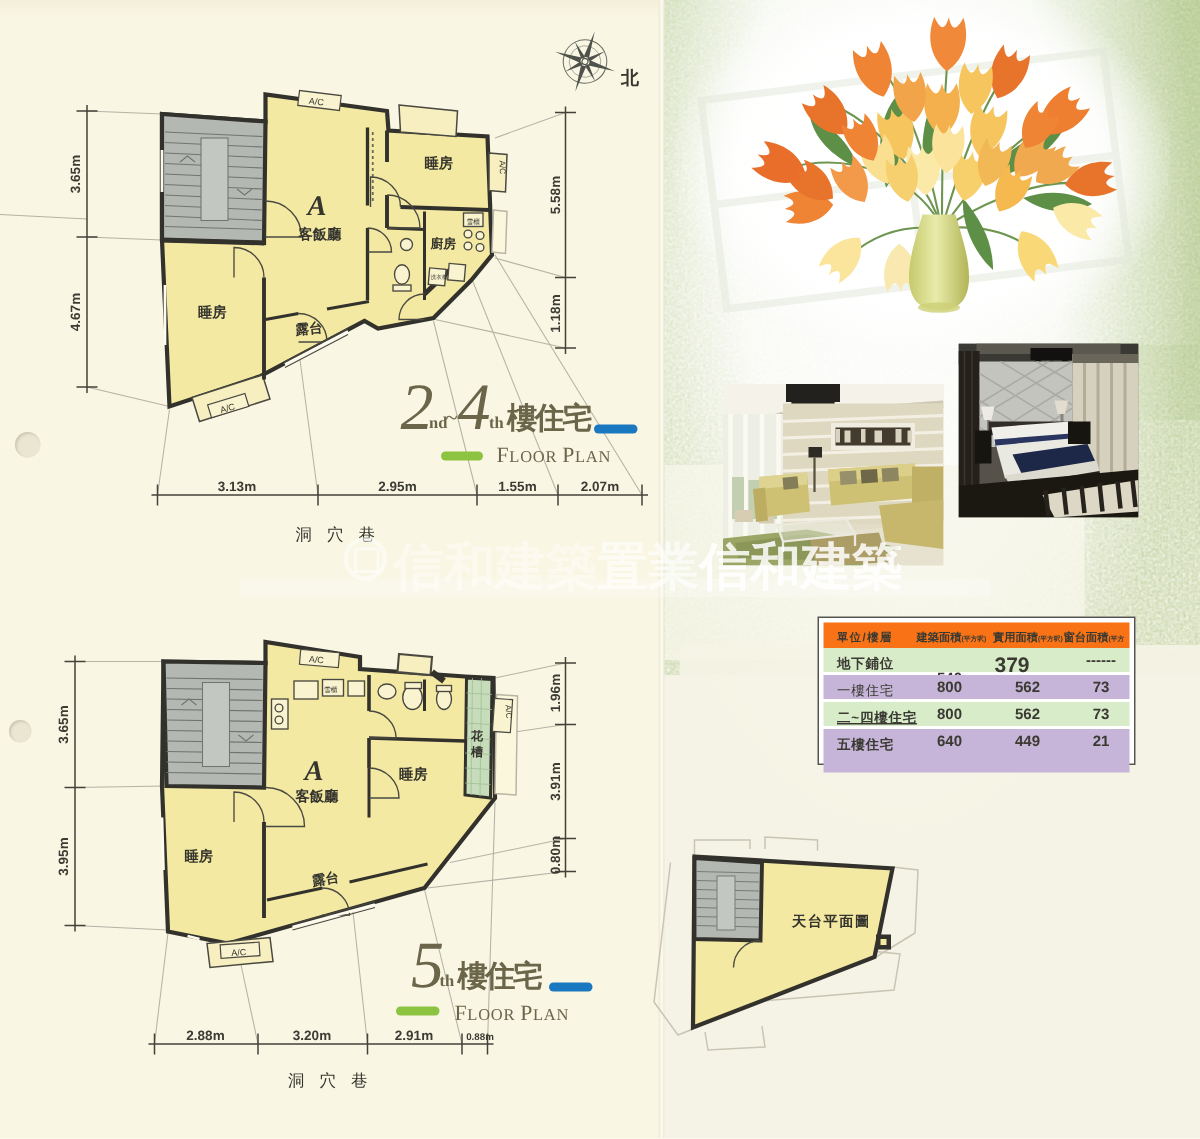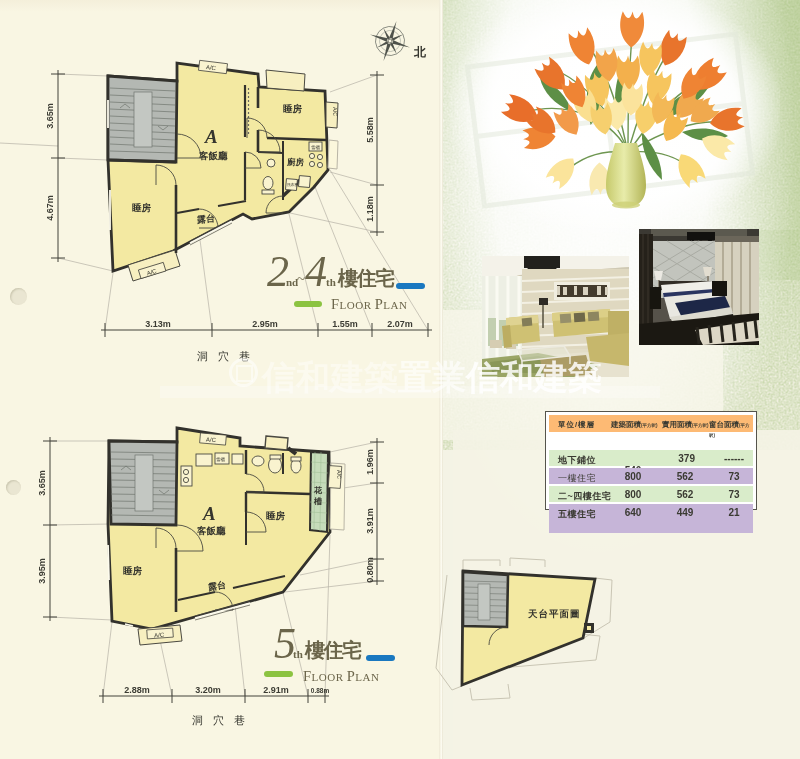--- a/index.html
+++ b/index.html
@@ -323,43 +323,43 @@
         <line x1="70" y1="96" x2="72" y2="114"></line>
     <line x1="82" y1="95" x2="84" y2="113"></line>
         <line x1="94" y1="93" x2="96" y2="112"></line>
     <line x1="106" y1="92" x2="108" y2="110"></line>
         <line x1="116" y1="91" x2="118" y2="109"></line>
   </g>
 </svg>
 
 <div class="abs" style="left:545px;top:411px;width:212px;height:99px;background:#ffffff;border:1px solid #55544c;box-sizing:border-box;padding:3px 3px;">
 
-  <div style="position:relative;height:17px;background:#fdba74;margin-bottom:18px;">
+  <div style="position:relative;height:17px;background:#f97316;margin-bottom:0;">
     <span style="position:absolute;left:9px;top:5px;font-size:7.5px;font-weight:bold;color:#3a3a32;letter-spacing:1px;">單位/樓層</span>
     <span style="position:absolute;left:62px;top:5px;font-size:7.5px;font-weight:bold;color:#3a3a32;">建築面積<span style="font-size:4.5px;">(平方呎)</span></span>
     <span style="position:absolute;left:113px;top:5px;font-size:7.5px;font-weight:bold;color:#3a3a32;">實用面積<span style="font-size:4.5px;">(平方呎)</span></span>
     <span style="position:absolute;left:160px;top:5px;font-size:7.5px;font-weight:bold;color:#3a3a32;">窗台面積<span style="font-size:4.5px;">(平方呎)</span></span>
   </div>
 
   <div style="position:relative;height:16px;background:#d9ecca;margin-bottom:2px;">
     <span style="position:absolute;left:9px;top:3.5px;font-size:9px;font-weight:bold;color:#3a3a32;letter-spacing:0.5px;">地下鋪位</span>
     <span style="position:absolute;left:62px;width:44px;top:3px;font-size:10px;font-weight:bold;color:#3a3a32;text-align:center;margin-top:12px;">540</span>
-    <span style="position:absolute;left:102px;width:44px;top:3px;font-size:10px;font-weight:bold;color:#3a3a32;text-align:right;">379</span>
+    <span style="position:absolute;left:114px;width:44px;top:3px;font-size:14px;font-weight:bold;color:#3a3a32;text-align:left;">379</span>
     <span style="position:absolute;left:163px;width:44px;top:3px;font-size:10px;font-weight:bold;color:#3a3a32;text-align:center;">------</span>
   </div>
 
   <div style="position:relative;height:16px;background:#c6b5d8;margin-bottom:2px;">
     <span style="position:absolute;left:9px;top:3.5px;font-size:9px;font-weight:normal;color:#3a3a32;letter-spacing:0.5px;">一樓住宅</span>
     <span style="position:absolute;left:62px;width:44px;top:3px;font-size:10px;font-weight:bold;color:#3a3a32;text-align:center;">800</span>
     <span style="position:absolute;left:114px;width:44px;top:3px;font-size:10px;font-weight:bold;color:#3a3a32;text-align:center;">562</span>
     <span style="position:absolute;left:163px;width:44px;top:3px;font-size:10px;font-weight:bold;color:#3a3a32;text-align:center;">73</span>
   </div>
 
   <div style="position:relative;height:16px;background:#d9ecca;margin-bottom:2px;">
-    <span style="position:absolute;left:9px;top:3.5px;font-size:9px;font-weight:bold;color:#3a3a32;letter-spacing:0.5px;">二~四樓住宅</span>
+    <span style="position:absolute;left:9px;top:3.5px;font-size:9px;font-weight:bold;color:#3a3a32;letter-spacing:0.5px;text-decoration:underline;">二~四樓住宅</span>
     <span style="position:absolute;left:62px;width:44px;top:3px;font-size:10px;font-weight:bold;color:#3a3a32;text-align:center;">800</span>
     <span style="position:absolute;left:114px;width:44px;top:3px;font-size:10px;font-weight:bold;color:#3a3a32;text-align:center;">562</span>
     <span style="position:absolute;left:163px;width:44px;top:3px;font-size:10px;font-weight:bold;color:#3a3a32;text-align:center;">73</span>
   </div>
 
   <div style="position:relative;height:29px;background:#c6b5d8;">
     <span style="position:absolute;left:9px;top:3.5px;font-size:9px;font-weight:bold;color:#3a3a32;letter-spacing:0.5px;">五樓住宅</span>
     <span style="position:absolute;left:62px;width:44px;top:3px;font-size:10px;font-weight:bold;color:#3a3a32;text-align:center;">640</span>
     <span style="position:absolute;left:114px;width:44px;top:3px;font-size:10px;font-weight:bold;color:#3a3a32;text-align:center;">449</span>
     <span style="position:absolute;left:163px;width:44px;top:3px;font-size:10px;font-weight:bold;color:#3a3a32;text-align:center;">21</span>

